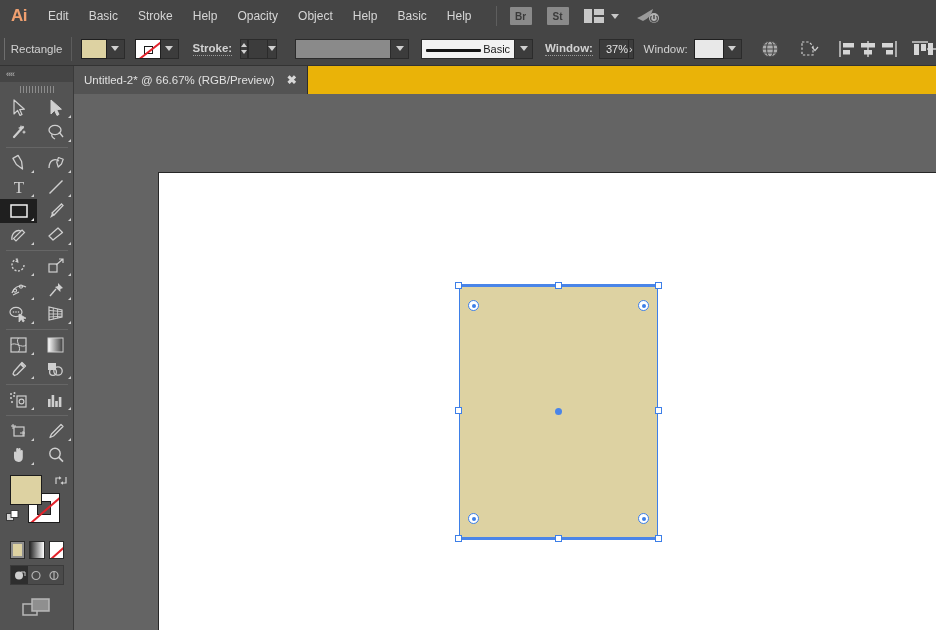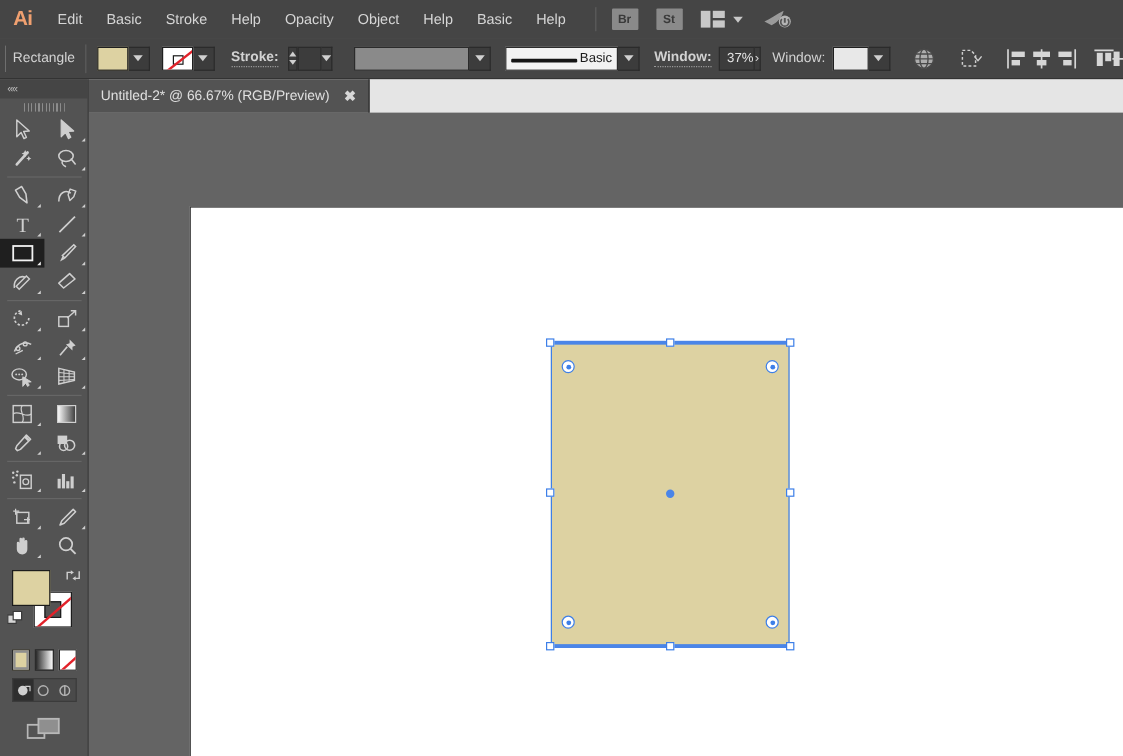--- a/index.html
+++ b/index.html
@@ -144,21 +144,21 @@
     border: 1px solid #1f1f1f;
   }
   .icon-btn {
     width: 26px; height: 24px; display: flex;
     align-items: center; justify-content: center;
   }
 
   
   .tabbar {
     position: absolute; left: 0; top: 66px; width: 936px; height: 28px;
-    background: #e5e5e5;
+    background: #eab308;
   }
   .doctab {
     position: absolute; left: 74px; top: 0; height: 28px;
     background: #535353;
     display: flex; align-items: center; padding: 0 10px;
     border-right: 1px solid #2e2e2e;
   }
   .doctab .title { color: #e0e0e0; font-size: 11.5px; white-space: nowrap; }
   .doctab .closex {
     margin-left: 12px; color: #d8d8d8; font-size: 12px;

